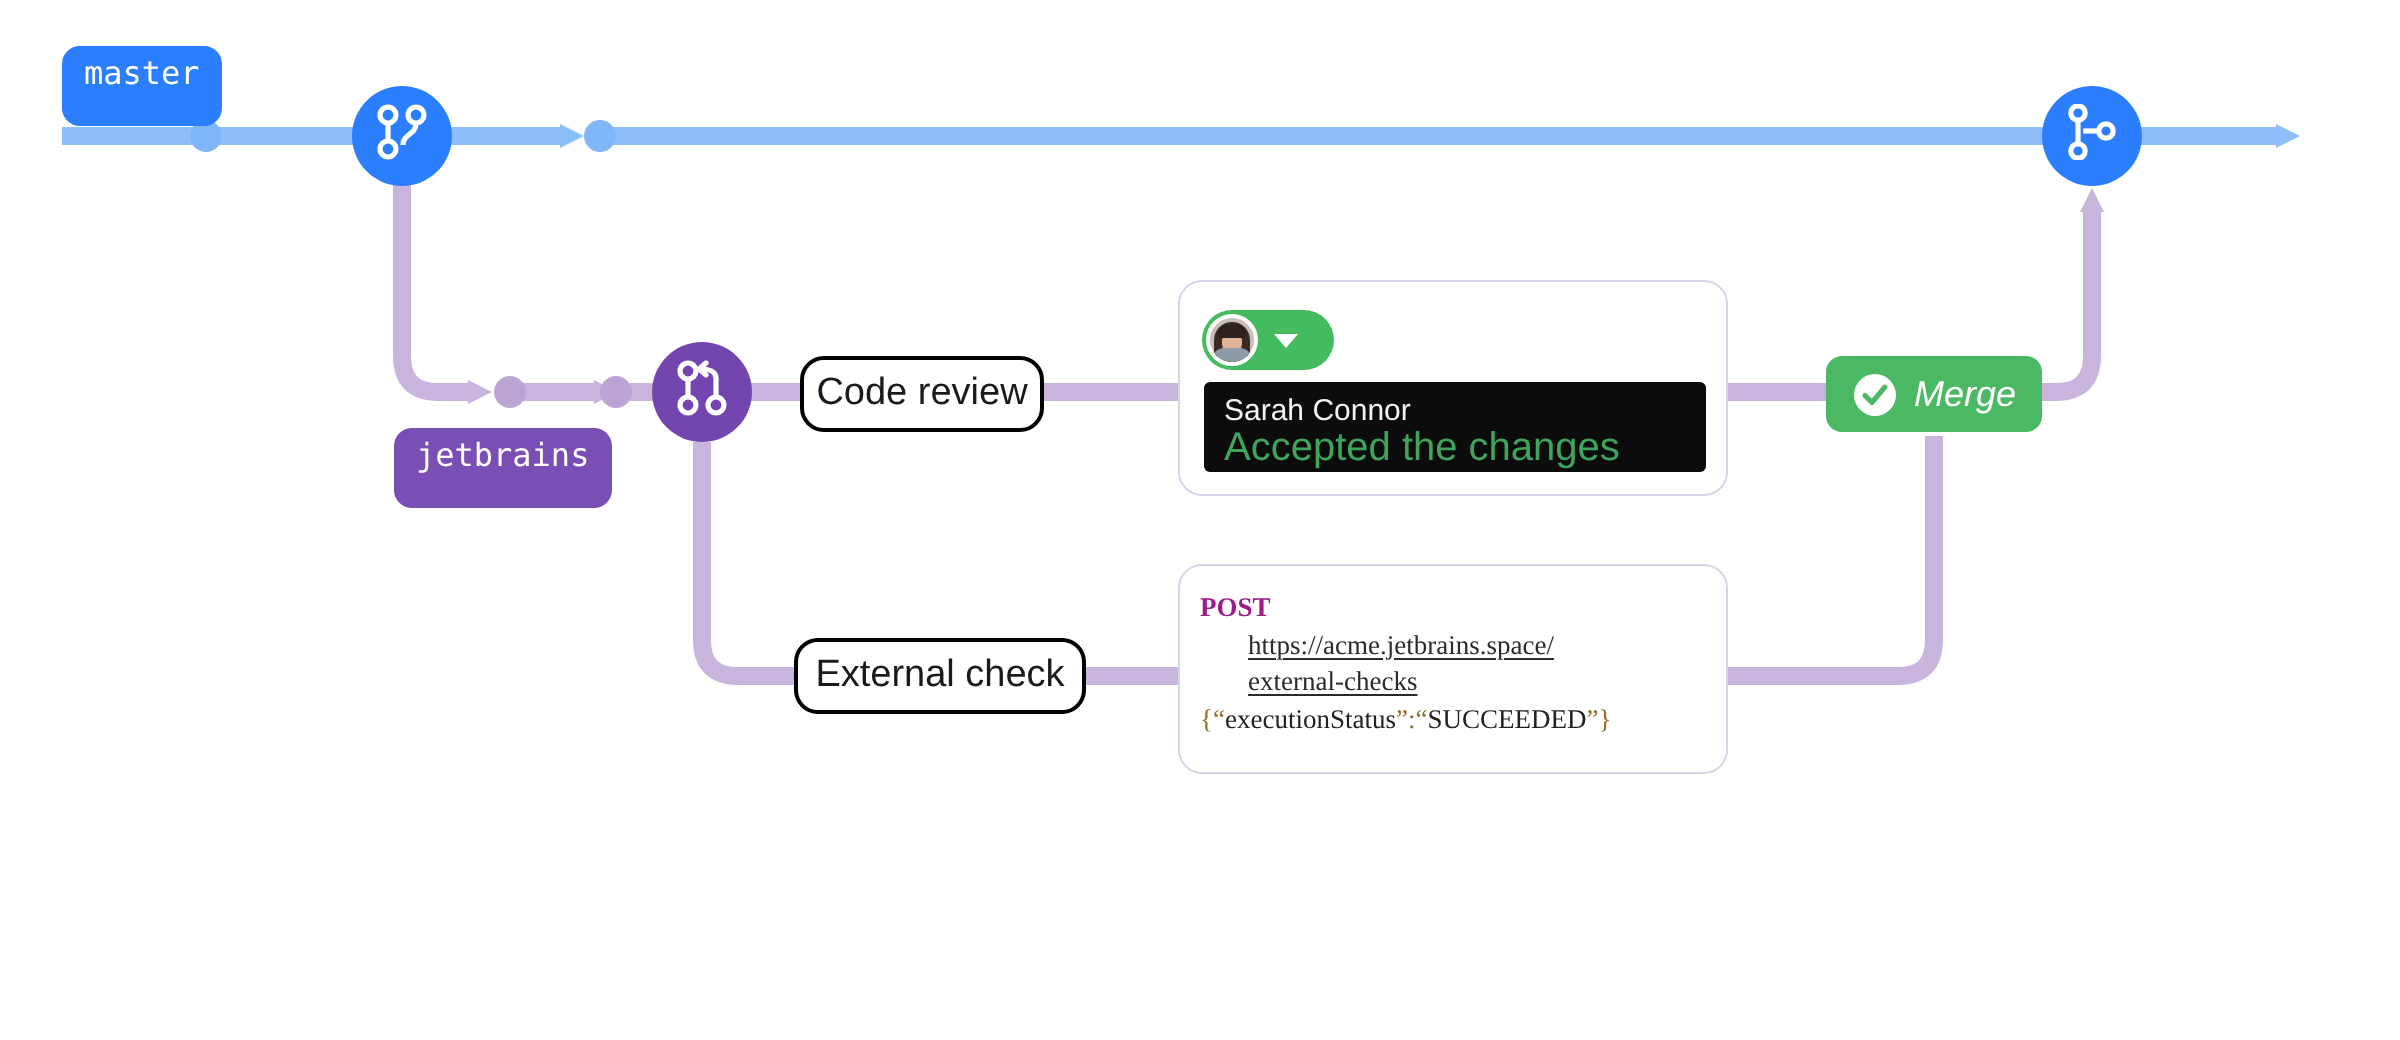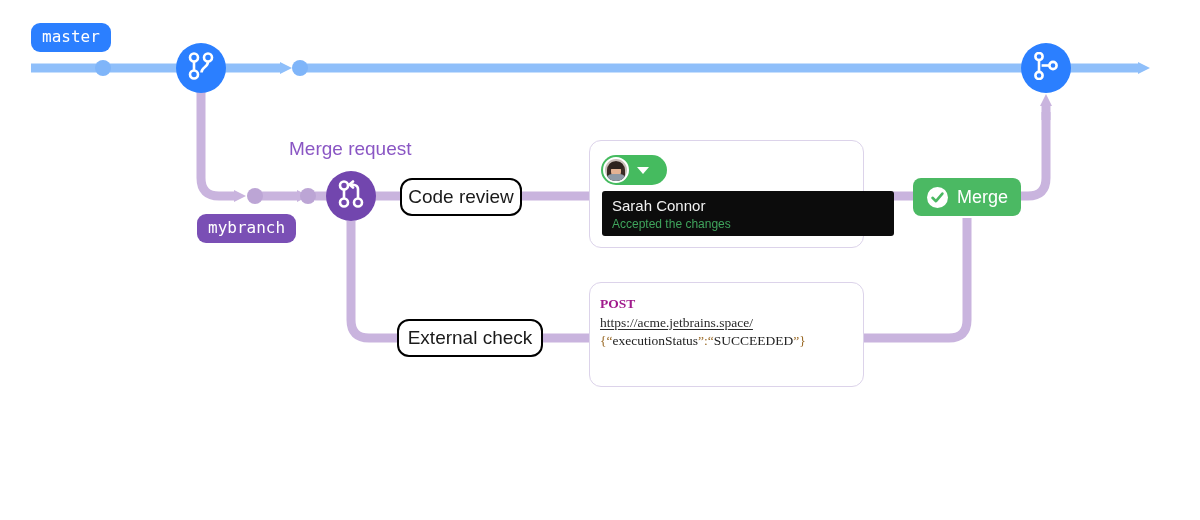--- a/index.html
+++ b/index.html
@@ -27,21 +27,21 @@
     height: 520px;
   }
 
   
   .chip {
     position: absolute;
     font-family: "DejaVu Sans Mono", "Liberation Mono", monospace;
     font-size: 16px;
     color: #ffffff;
     border-radius: 9px;
-    padding: 5px 11px 6px 11px;
+    padding: 5px 11px 17px 11px;
     line-height: 18px;
     white-space: nowrap;
     letter-spacing: 0px;
   }
   .chip-master {
     left: 31px;
     top: 23px;
     background: #2B7FFF;
   }
   .chip-mybranch {
@@ -162,35 +162,35 @@
     border-left: 6px solid transparent;
     border-right: 6px solid transparent;
     border-top: 7px solid #ffffff;
   }
 
   
   .tooltip {
     position: absolute;
     left: 602px;
     top: 191px;
-    width: 292px;
+    width: 251px;
     height: 45px;
     background: #0C0C0C;
     border-radius: 3px;
     padding: 5px 10px 0 10px;
     box-sizing: border-box;
   }
   .tooltip-name {
     color: #F2F2F2;
     font-size: 15px;
     line-height: 19px;
   }
   .tooltip-status {
     color: #3FA45C;
-    font-size: 12px;
+    font-size: 20px;
     line-height: 19px;
   }
 
   
   .code {
     position: absolute;
     left: 600px;
     top: 295px;
     font-family: Liberation Serif, serif;
     font-size: 13.5px;
@@ -199,40 +199,42 @@
     white-space: nowrap;
   }
   .code .verb {
     color: #A01A8C;
     font-weight: bold;
   }
   .code .url {
     color: #2a2a2a;
     text-decoration: underline;
     text-underline-offset: 2px;
+    margin-left: 24px;
   }
   .code .punc { color: #9B6B28; }
   .code .str  { color: #222222; text-align: center; }
 
   
   .merge-btn {
     position: absolute;
     left: 913px;
     top: 178px;
     width: 108px;
     height: 38px;
     background: #4BB963;
     border-radius: 8px;
     display: flex;
     align-items: center;
     gap: 9px;
     padding-left: 14px;
     box-sizing: border-box;
     color: #ffffff;
     font-size: 18px;
+    font-style: italic;
   }
   .check-badge {
     width: 21px;
     height: 21px;
     flex: none;
   }
 </style>
 </head>
 <body>
 
@@ -277,21 +279,21 @@
 
     <path d="M543,338 L600,338" stroke="#C9B4DE" stroke-width="9" fill="none" marker-end="url(#arrowPurple)"></path>
 
     <path d="M862,338 L949,338 Q967,338 967,320 L967,218" stroke="#C9B4DE" stroke-width="9" fill="none"></path>
 
     <path d="M1021,196 L1028,196 Q1046,196 1046,178 L1046,112" stroke="#C9B4DE" stroke-width="9" fill="none"></path>
     <path d="M1046,120 L1046,104" stroke="#C9B4DE" stroke-width="9" fill="none" marker-end="url(#arrowPurple)"></path>
   </svg>
 
   <div class="chip chip-master">master</div>
-  <div class="chip chip-mybranch">mybranch</div>
+  <div class="chip chip-mybranch">jetbrains</div>
 
   <div class="node node-blue node-branch">
     <span>
       <svg width="26" height="28" viewBox="0 0 26 28" aria-hidden="true">
         <circle cx="6" cy="5.5" r="4" fill="none" stroke="#fff" stroke-width="2.6"></circle>
         <circle cx="20" cy="5.5" r="4" fill="none" stroke="#fff" stroke-width="2.6"></circle>
         <circle cx="6" cy="22.5" r="4" fill="none" stroke="#fff" stroke-width="2.6"></circle>
         <path d="M6,9.5 L6,18.5" stroke="#fff" stroke-width="2.6" fill="none"></path>
         <path d="M20,9.5 C20,16 13.5,14.5 13.5,20.5" stroke="#fff" stroke-width="2.6" fill="none"></path>
       </svg>
@@ -316,21 +318,20 @@
       <svg width="26" height="28" viewBox="0 0 26 28" aria-hidden="true">
         <circle cx="6" cy="4.5" r="3.6" fill="none" stroke="#fff" stroke-width="2.6"></circle>
         <circle cx="20" cy="13.5" r="3.6" fill="none" stroke="#fff" stroke-width="2.6"></circle>
         <circle cx="6" cy="23.5" r="3.6" fill="none" stroke="#fff" stroke-width="2.6"></circle>
         <path d="M6,8.1 L6,19.9" stroke="#fff" stroke-width="2.6" fill="none"></path>
         <path d="M16.6,13.5 L8.6,13.5" stroke="#fff" stroke-width="2.6" fill="none"></path>
       </svg>
     </span>
   </div>
 
-  <div class="caption caption-mr">Merge request</div>
 
   <div class="stepbox box-external">External check</div>
   <div class="stepbox box-code-review">Code review</div>
 
   <div class="panel panel-review"></div>
 
   <div class="review-pill">
     <span class="avatar">
       <span class="hair-back"></span>
       <span class="face"></span>
@@ -343,20 +344,21 @@
   <div class="tooltip">
     <div class="tooltip-name">Sarah Connor</div>
     <div class="tooltip-status">Accepted the changes</div>
   </div>
 
   <div class="panel panel-webhook"></div>
 
   <div class="code">
     <div class="verb">POST</div>
     <div class="url">https://acme.jetbrains.space/</div>
+    <div class="url">external-checks</div>
     <div><span class="punc">{“</span><span class="str">executionStatus</span><span class="punc">”:“</span><span class="str">SUCCEEDED</span><span class="punc">”}</span></div>
   </div>
 
   <div class="merge-btn">
     <span class="check-badge">
       <svg width="21" height="21" viewBox="0 0 21 21" aria-hidden="true">
         <circle cx="10.5" cy="10.5" r="10.5" fill="#ffffff"></circle>
         <path d="M5.5,10.8 L9,14.2 L15.4,6.6" stroke="#4BB963" stroke-width="2.6" fill="none" stroke-linecap="round" stroke-linejoin="round"></path>
       </svg>
     </span>

